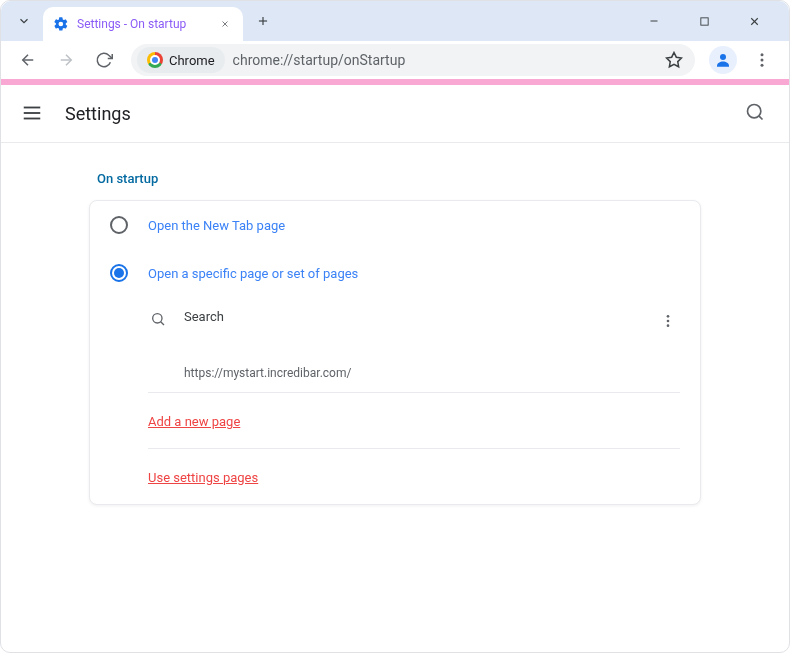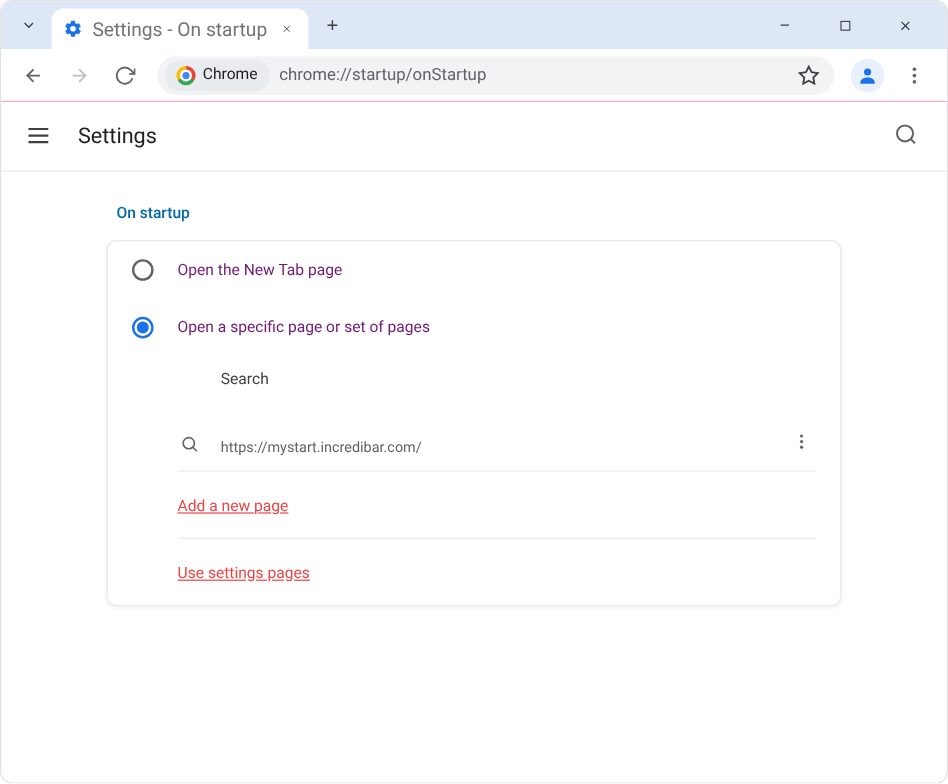--- a/index.html
+++ b/index.html
@@ -50,22 +50,22 @@
       position: relative;
       margin-left: 2px;
       margin-top: 6px;
     }
     .tab .favicon {
       width: 16px;
       height: 16px;
       color: #1a73e8;
     }
     .tab .title {
-      font-size: 16px;
-      color: #737373;
+      font-size: 12px;
+      color: #8b5cf6;
       flex: 1;
       white-space: nowrap;
       overflow: hidden;
       text-overflow: ellipsis;
     }
     .tab .close {
       width: 16px;
       height: 16px;
       display: flex;
       align-items: center;
@@ -100,21 +100,21 @@
       border-radius: 4px;
     }
     
     .toolbar {
       height: 44px;
       background: #fff;
       display: flex;
       align-items: center;
       gap: 4px;
       padding: 0 10px;
-      border-bottom: 1px solid #f9a8d4;
+      border-bottom: 6px solid #f9a8d4;
     }
     .navicon {
       width: 34px;
       height: 34px;
       display: flex;
       align-items: center;
       justify-content: center;
       color: #5f6368;
       border-radius: 50%;
     }
@@ -253,29 +253,29 @@
     }
     .radio.checked::after {
       content: '';
       position: absolute;
       top: 2px; left: 2px; right: 2px; bottom: 2px;
       background: #1a73e8;
       border-radius: 50%;
     }
     .radio-label {
       font-size: 13px;
-      color: #701a75;
+      color: #3b82f6;
     }
     .pages-group {
       padding-left: 58px;
       padding-right: 20px;
     }
     .page-entry {
       display: flex;
-      align-items: flex-end;
+      align-items: flex-start;
       padding: 12px 0;
       border-bottom: 1px solid #e8eaed;
       gap: 16px;
     }
     .page-favicon {
       width: 20px;
       height: 20px;
       color: #5f6368;
       display: flex;
       align-items: center;

